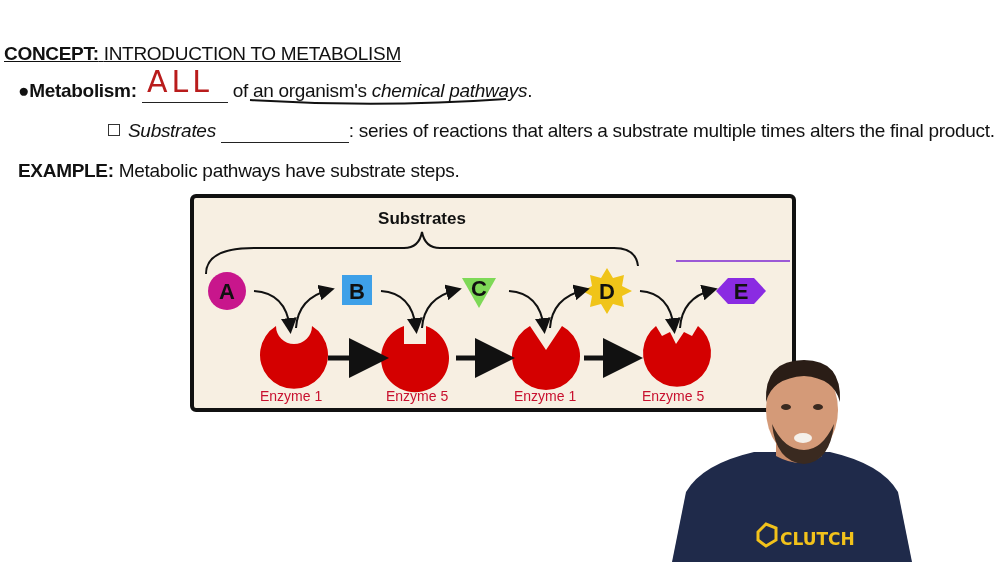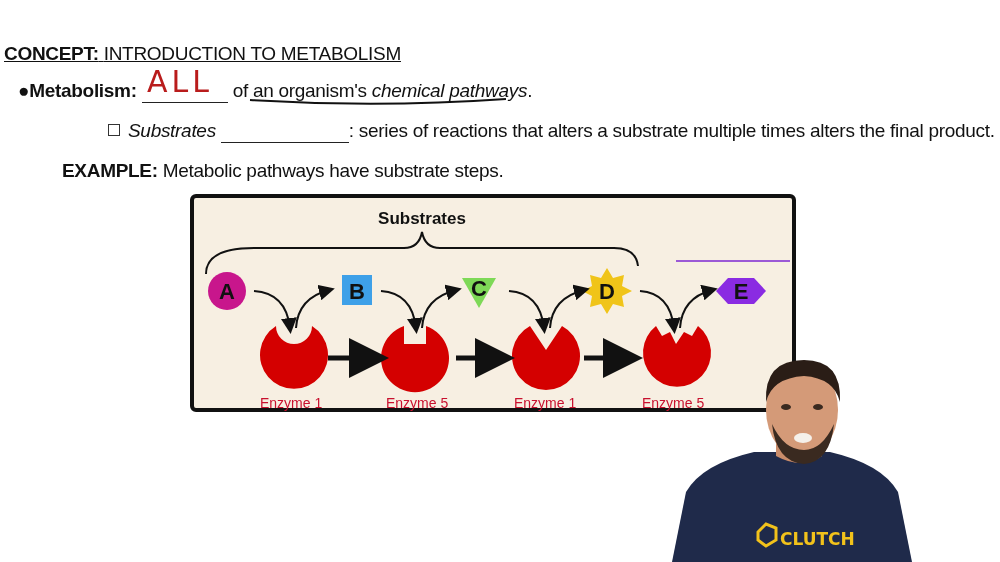--- a/index.html
+++ b/index.html
@@ -8,23 +8,23 @@
   .abs { position:absolute; }
   .concept { left:4px; top:43px; font-size:19px; text-decoration:underline; letter-spacing:-0.3px; white-space:nowrap; }
   .concept b { font-weight:bold; }
   .line2 { left:18px; top:80px; font-size:19px; white-space:nowrap; letter-spacing:-0.3px; }
   .line2 .lbl { font-weight:bold;text-align:right; }
   .blank { display:inline-block; border-bottom:1.5px solid #222; vertical-align:baseline; }
   .handwrite { font-family:"DejaVu Sans", sans-serif; font-size:30px; letter-spacing:4px; position:absolute; left:147px; top:64px; color:#b91c1c; font-weight:normal; }
   .line3 { left:108px; top:120px; font-size:19px; white-space:nowrap; letter-spacing:-0.3px; }
   .line3 .box { display:inline-block; width:10px; height:10px; border:1px solid #333; margin-right:8px; vertical-align:1px; }
   .line4 { left:18px; top:160px; font-size:19px; white-space:nowrap; letter-spacing:-0.3px; }
-  .line4 b { font-weight:bold;margin-left:44px; }
+  .line4 b { font-weight:bold; }
   .diagram { left:190px; top:194px; width:606px; height:218px; background:#f7efe2; border:4px solid #111; border-radius:6px; box-sizing:border-box; }
-  .enz-label { position:absolute; font-size:14px; color:#c8102e; white-space:nowrap;margin-top:7px; }
+  .enz-label { position:absolute; font-size:14px; color:#c8102e; white-space:nowrap; }
   .presenter { left:672px; top:352px; width:240px; height:210px; }
 </style>
 </head>
 <body>
 
 <div class="abs concept">
   <b>CONCEPT:</b>
   <span>INTRODUCTION TO METABOLISM</span>
 </div>
 

